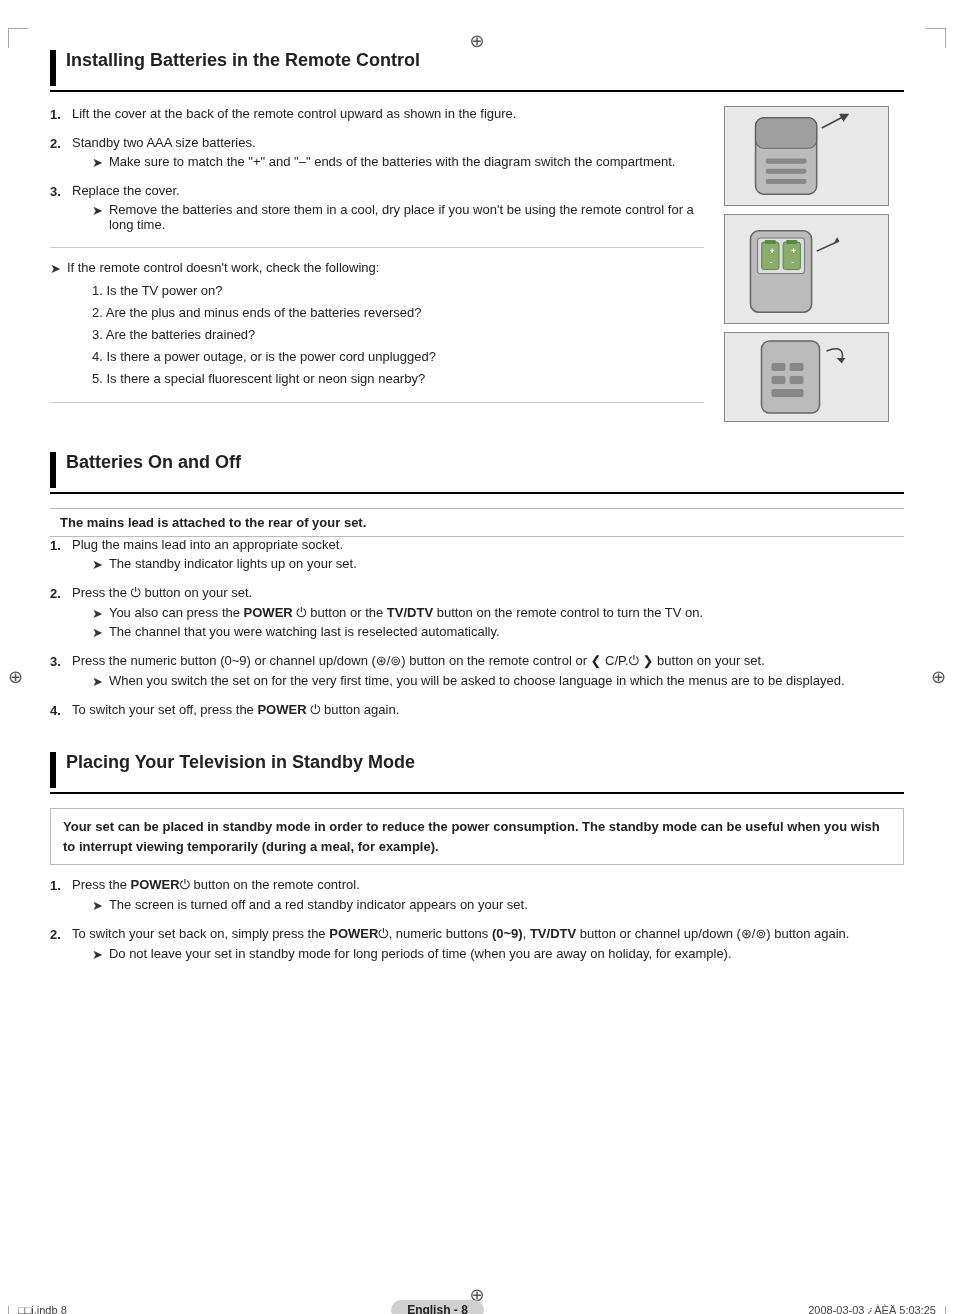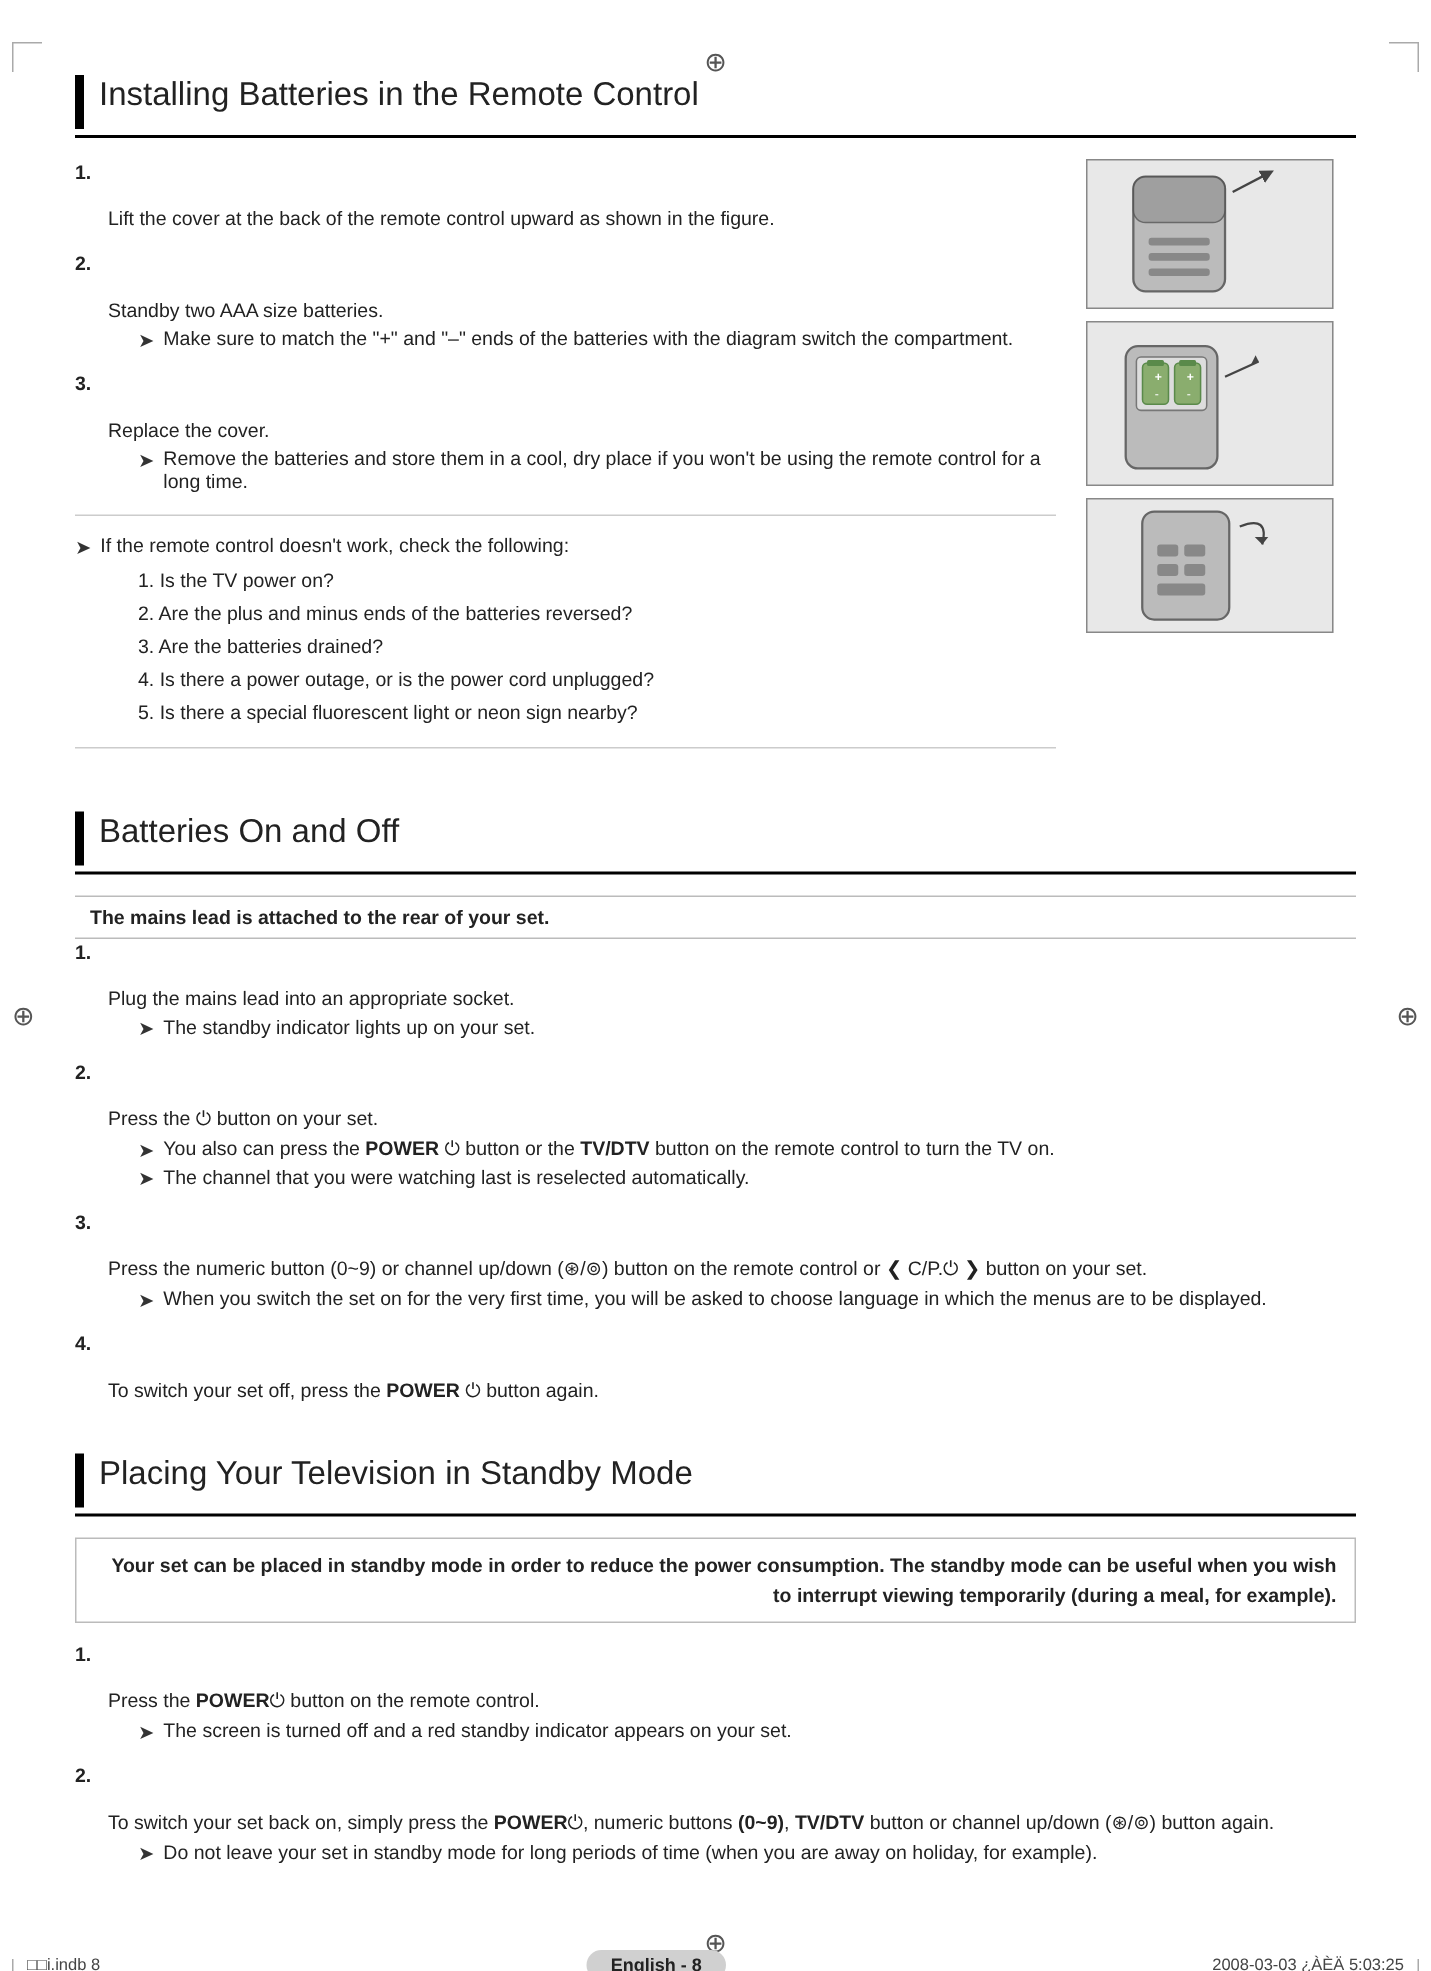--- a/index.html
+++ b/index.html
@@ -78,22 +78,22 @@
       margin-bottom: 14px;
       padding-bottom: 4px;
     }
     .section-bar {
       width: 6px;
       background: #000;
       margin-right: 10px;
       min-height: 36px;
     }
     .section-title {
-      font-size: 22px;
-      font-weight: normal;
+      font-size: 18px;
+      font-weight: bold;
       line-height: 1.2;
       padding-bottom: 2px;
     }
 
     
     .content-with-images {
       display: flex;
       gap: 20px;
     }
     .text-content {
@@ -114,21 +114,21 @@
       align-items: flex-start;
     }
     .item-number {
       font-weight: bold;
       min-width: 22px;
       margin-top: 1px;
     }
     .item-content {
       flex: 1;
     }
-    .item-content p { margin-bottom: 4px; margin-top: 32px; }
+    .item-content p { margin-bottom: 4px; }
 
     
     .note-line {
       display: flex;
       align-items: flex-start;
       padding-left: 20px;
       margin-top: 3px;
       margin-bottom: 3px;
     }
     .note-arrow {
@@ -190,21 +190,20 @@
     }
 
     
     .standby-intro {
       border: 1px solid #bbb;
       padding: 8px 12px;
       margin-bottom: 12px;
       font-weight: bold;
       font-size: 13px;
       line-height: 1.5;
-      text-align: right;
     }
 
     
     .page-footer {
       position: absolute;
       bottom: 14px;
       left: 0;
       right: 0;
       display: flex;
       align-items: center;

